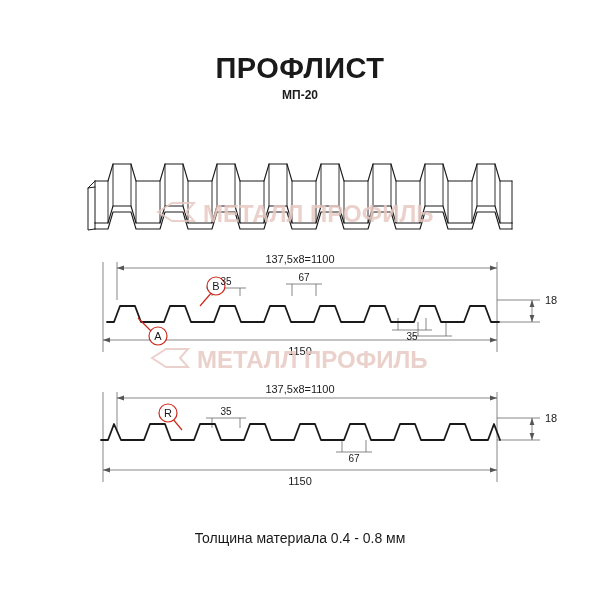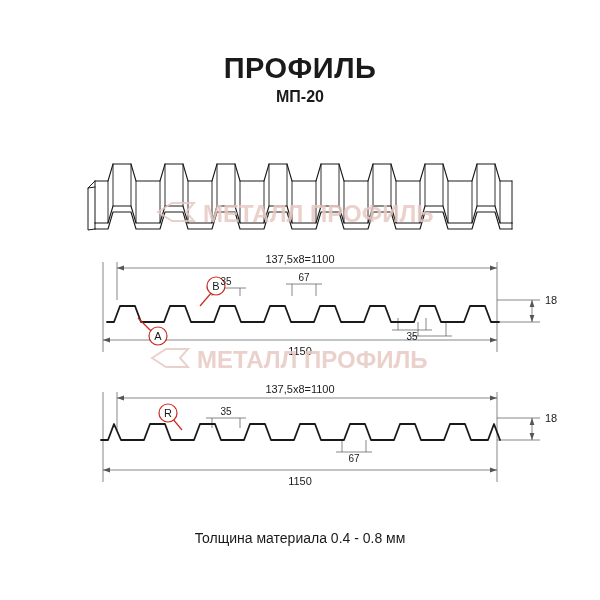--- a/index.html
+++ b/index.html
@@ -30,21 +30,21 @@
     font-size: 29px;
     font-weight: bold;
     letter-spacing: 0.5px;
   }
   .subtitle {
     position: absolute;
     left: 0;
     top: 88px;
     width: 600px;
     text-align: center;
-    font-size: 16px;
+    font-size: 12px;
     font-weight: bold;
   }
   .footnote {
     position: absolute;
     left: 0;
     top: 530px;
     width: 600px;
     text-align: center;
     font-size: 14px;
     font-weight: normal;
@@ -52,21 +52,21 @@
   svg { display: block; }
   .wm-text {
     font-family: "Liberation Sans", sans-serif;
     font-weight: bold;
     fill: #e8c9c2;
   }
 </style>
 </head>
 <body>
 
-<div class="title">ПРОФИЛЬ</div>
+<div class="title">ПРОФЛИСТ</div>
 <div class="subtitle">МП-20</div>
 <div class="footnote">Толщина материала 0.4 - 0.8 мм</div>
 
 <svg id="sheet" viewBox="0 0 600 600" xmlns="http://www.w3.org/2000/svg">
 
   <g fill="none" stroke="#1a1a1a" stroke-width="1.1" stroke-linejoin="round" stroke-linecap="round">
 
     <path d="M95 223 L108 223 L113 206 L131 206 L136 223 L160 223 L165 206 L183 206 L188 223 L212 223
              L217 206 L235 206 L240 223 L264 223 L269 206 L287 206 L292 223 L316 223 L321 206 L339 206
              L344 223 L368 223 L373 206 L391 206 L396 223 L420 223 L425 206 L443 206 L448 223 L472 223

